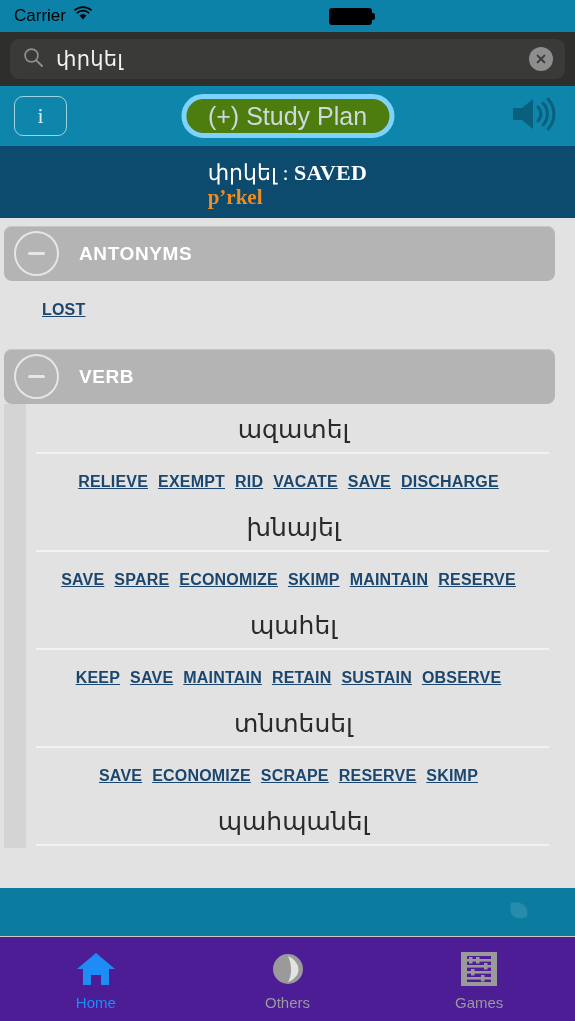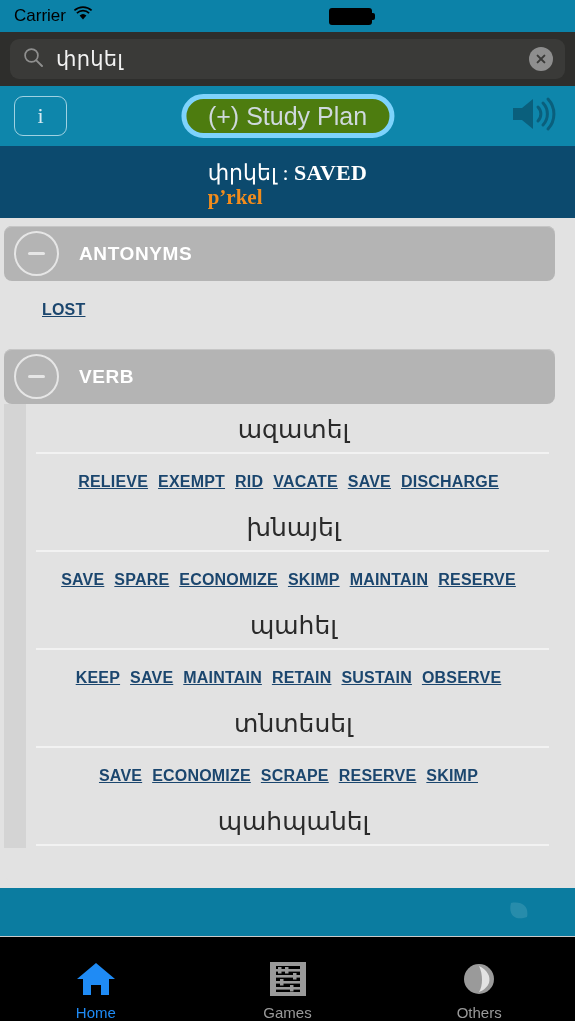--- a/index.html
+++ b/index.html
@@ -205,24 +205,24 @@
   }
   .entry-links .link { margin-right: 10px; white-space: nowrap; }
 
   
   .blue-strip {
     flex: 0 0 48px;
     background: #0b7ca0;
   }
   .tabbar {
     flex: 0 0 85px;
-    background: #000000;
+    background: #4c1d95;
     border-top: 1px solid #cacaca;
     display: flex; align-items: flex-start;
-    padding-top: 20px;
+    padding-top: 10px;
     position: relative;
     z-index: 2;
   }
   .tab {
     flex: 1 1 0;
     display: flex; flex-direction: column; align-items: center;
     gap: 3px;
   }
   .tab .tab-icon { height: 44px; display: flex; align-items: center; justify-content: center; }
   .tab .tab-label {
@@ -371,20 +371,30 @@
     <div class="tab active">
       <span class="tab-icon">
         <svg width="42" height="38" viewBox="0 0 42 38">
           <path d="M21 3 L40 19 h-6 v16 H26 V25 h-10 v10 H8 V19 H2 Z" fill="#1f8bf5"></path>
         </svg>
       </span>
       <span class="tab-label">Home</span>
     </div>
 
 
+
+    <div class="tab">
+      <span class="tab-icon">
+        <svg width="38" height="38" viewBox="0 0 38 38">
+          <circle cx="19" cy="19" r="15" fill="#9a9a9a"></circle>
+          <path d="M19 6 C27 10 31 16 29 23 C26 30 19 32 19 32 C23 26 23 14 19 6 Z" fill="#e3e3e3"></path>
+        </svg>
+      </span>
+      <span class="tab-label">Others</span>
+    </div>
 
     <div class="tab">
       <span class="tab-icon">
         <svg width="40" height="38" viewBox="0 0 40 38">
           <rect x="2" y="2" width="6" height="34" fill="#9a9a9a"></rect>
           <rect x="32" y="2" width="6" height="34" fill="#9a9a9a"></rect>
           <rect x="6" y="2" width="28" height="4" fill="#9a9a9a"></rect>
           <rect x="6" y="32" width="28" height="4" fill="#9a9a9a"></rect>
           <g fill="#9a9a9a">
             <rect x="8" y="9" width="24" height="2.6"></rect>
@@ -396,30 +406,20 @@
             <rect x="10" y="7" width="3.5" height="6.5"></rect>
             <rect x="17" y="7" width="3.5" height="6.5"></rect>
             <rect x="25" y="13" width="3.5" height="6.5"></rect>
             <rect x="12" y="19" width="3.5" height="6.5"></rect>
             <rect x="22" y="25" width="3.5" height="6.5"></rect>
           </g>
         </svg>
       </span>
       <span class="tab-label">Games</span>
     </div>
-
-    <div class="tab">
-      <span class="tab-icon">
-        <svg width="38" height="38" viewBox="0 0 38 38">
-          <circle cx="19" cy="19" r="15" fill="#9a9a9a"></circle>
-          <path d="M19 6 C27 10 31 16 29 23 C26 30 19 32 19 32 C23 26 23 14 19 6 Z" fill="#e3e3e3"></path>
-        </svg>
-      </span>
-      <span class="tab-label">Others</span>
-    </div>
   </div>
 
   <div class="watermark">
     <svg width="150" height="110" viewBox="0 0 150 110">
       <path d="M92 4 C104 2 110 8 108 18 C96 22 89 16 92 4 Z" fill="#6ab3c6"></path>
       <path d="M20 88 c8 -16 18 -4 24 2 c6 -16 14 -18 22 -8 c6 -14 18 -12 22 2 l18 0" stroke="#b7b7b7" stroke-width="7" fill="none" stroke-linecap="round"></path>
       <circle cx="36" cy="74" r="4" fill="#b7b7b7"></circle>
       <circle cx="60" cy="70" r="4" fill="#b7b7b7"></circle>
     </svg>
   </div>

